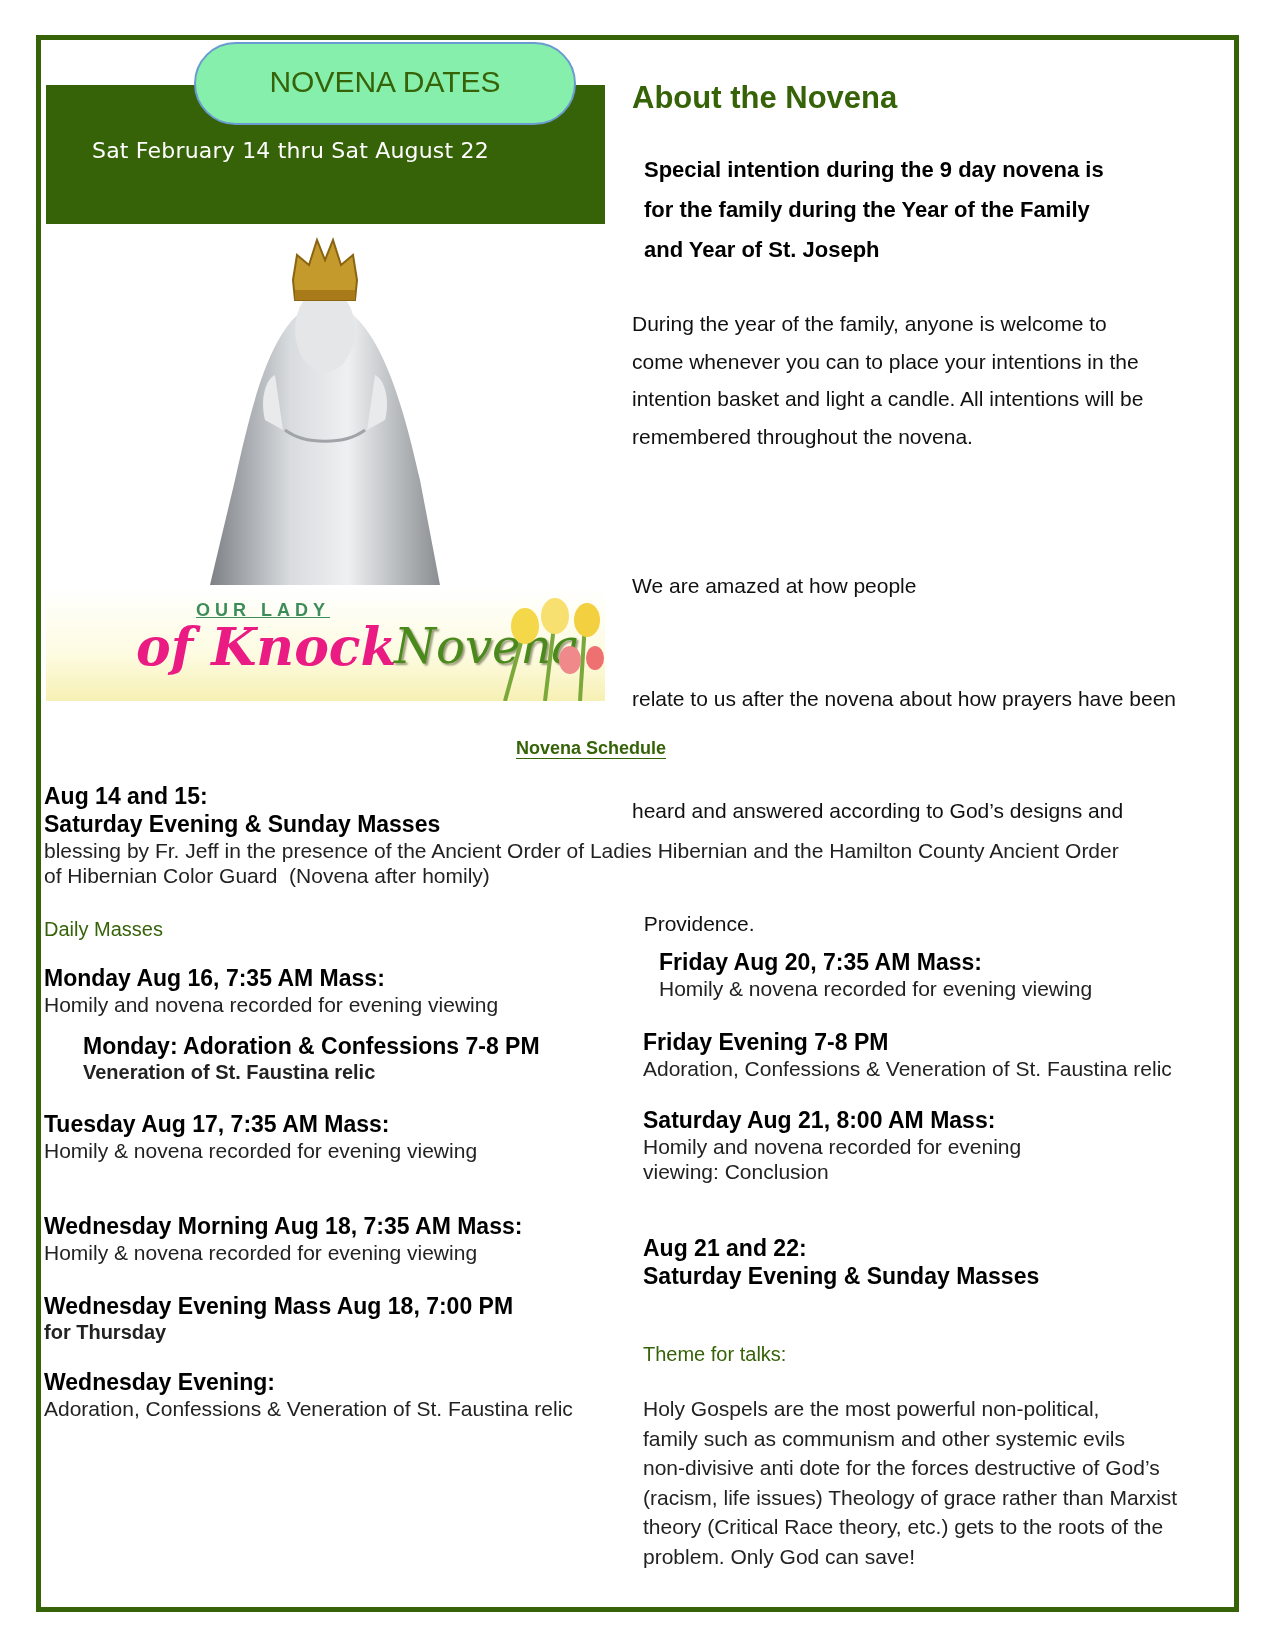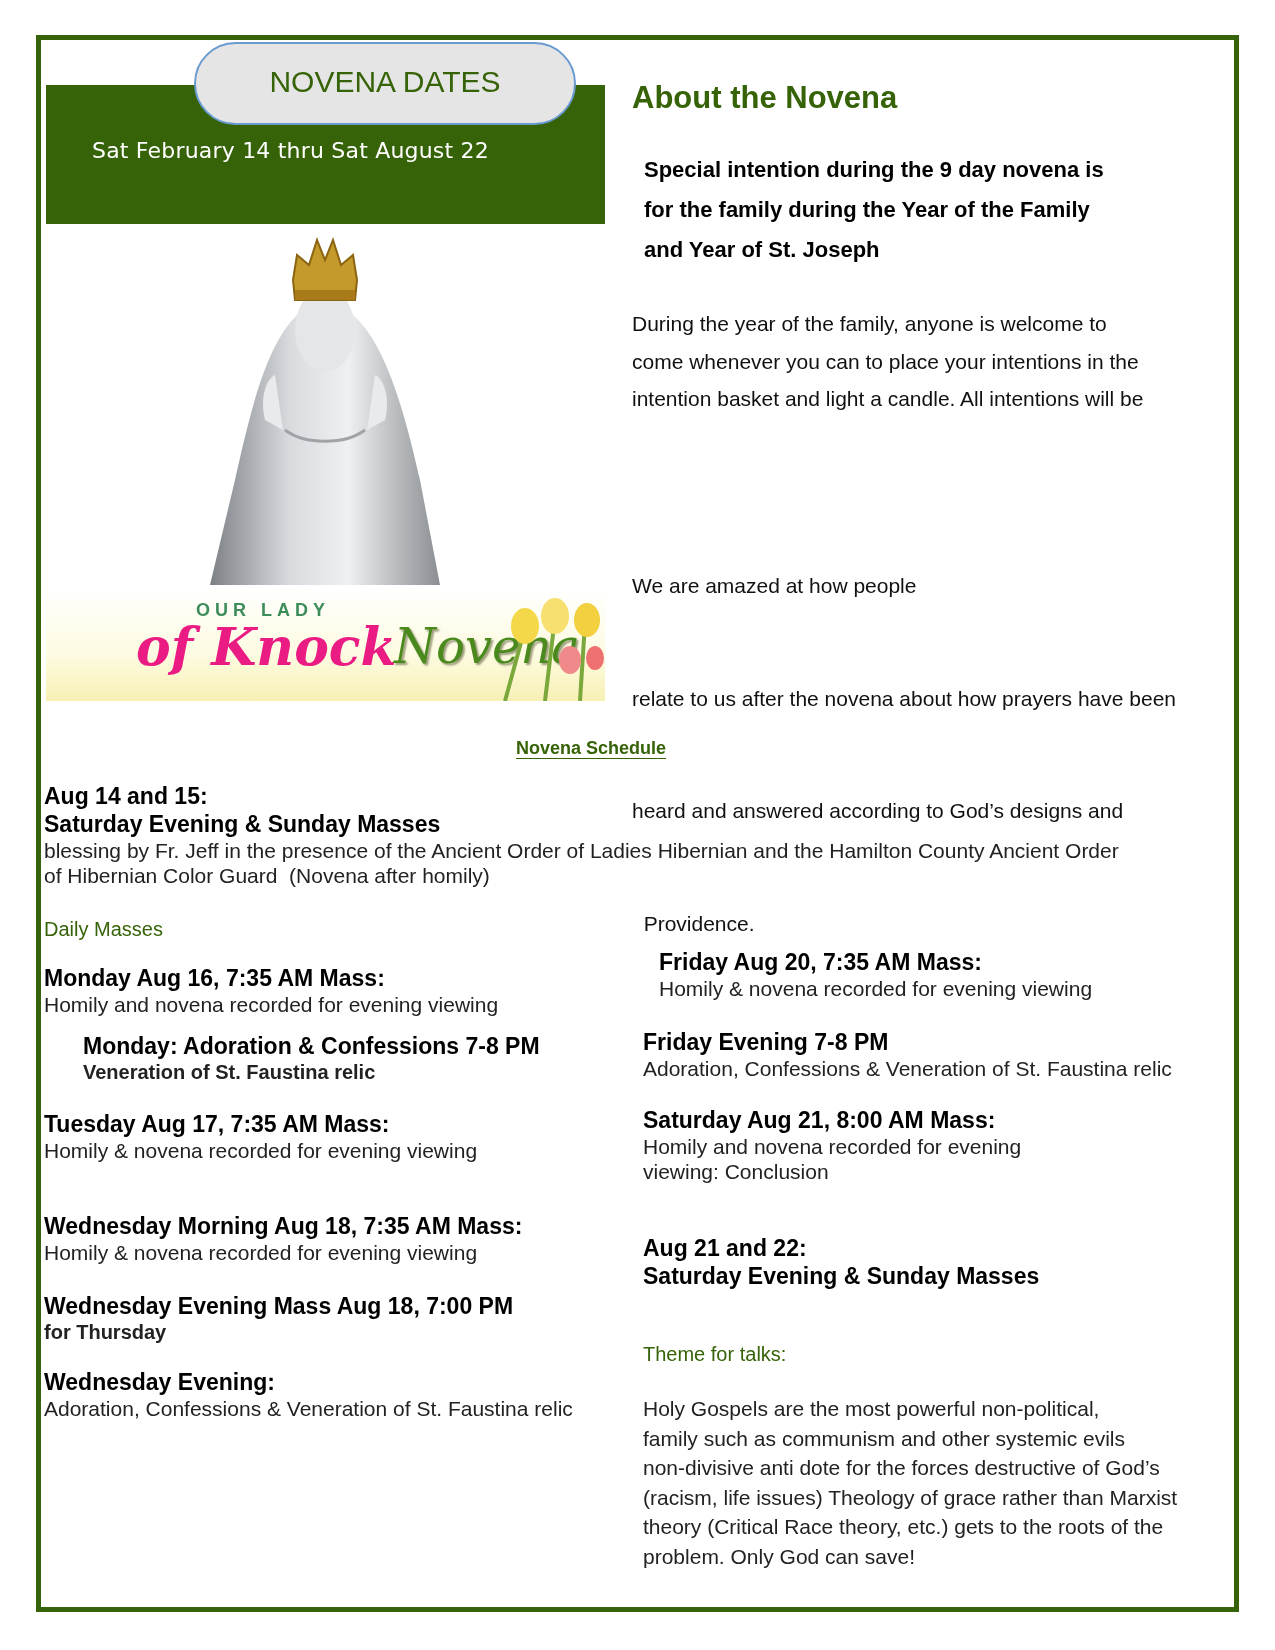--- a/index.html
+++ b/index.html
@@ -7,30 +7,30 @@
          font-family: "Liberation Sans", sans-serif; color: #000; }
   .frame { position: absolute; left: 36px; top: 35px; width: 1203px; height: 1577px;
            border: 5px solid #366308; box-sizing: border-box; }
   .abs { position: absolute; }
 
   
   .dates-box { position: absolute; left: 46px; top: 85px; width: 559px; height: 139px; background: #366308; }
   .dates-text { position: absolute; left: 92px; top: 138px; color: #ffffff;
                 font-family: "DejaVu Sans", sans-serif; font-size: 22px; letter-spacing: 0.2px; }
   .pill { position: absolute; left: 194px; top: 42px; width: 382px; height: 83px; box-sizing: border-box;
-          border: 2px solid #6a9bd0; border-radius: 42px; background: #e5e5e5;
+          border: 2px solid #6a9bd0; border-radius: 42px; background: #86efac;
           display: flex; align-items: center; justify-content: center; }
   .pill span { color: #366308; font-size: 30px; margin-top: -4px; }
 
   
   .statue { position: absolute; left: 205px; top: 230px; width: 240px; height: 355px; }
   .banner { position: absolute; left: 46px; top: 588px; width: 559px; height: 113px; overflow: hidden;
             background: linear-gradient(180deg, #ffffff 0%, #fdfbe0 60%, #f7f0b4 100%); }
   .banner .our-lady { position: absolute; left: 150px; top: 12px; color: #3c8d5a; font-weight: bold;
-                      font-size: 18px; letter-spacing: 5px; }
+                      font-size: 18px; letter-spacing: 5px; text-decoration: underline; }
   .banner .knock { position: absolute; left: 90px; top: 28px; color: #ea1c84;
                    font-family: "DejaVu Serif", serif; font-style: italic; font-weight: bold; font-size: 52px; }
   .banner .novena-word { position: absolute; left: 348px; top: 30px; color: #4a8a1c;
                          font-family: "DejaVu Serif", serif; font-style: italic; font-size: 48px;
                          text-shadow: 2px 2px 2px #9a9a7a; }
   .banner .flowers { position: absolute; right: 0; top: 0; width: 120px; height: 113px; }
 
   
   .about-title { left: 632px; top: 80px; color: #366308; font-weight: bold; font-size: 31px; }
   .about-bold { left: 632px; top: 150px; font-weight: bold; font-size: 22px; line-height: 40px; margin-left: 12px; }
@@ -93,20 +93,21 @@
 <div class="abs about-title">About the Novena</div>
 <div class="abs about-bold">
   <div>Special intention during the 9 day novena is</div>
   <div>for the family during the Year of the Family</div>
   <div>and Year of St. Joseph</div>
 </div>
 <div class="abs about-p" style="top:305px;">
   <div>During the year of the family, anyone is welcome to</div>
   <div>come whenever you can to place your intentions in the</div>
   <div>intention basket and light a candle. All intentions will be</div>
+  <div>remembered throughout the novena.</div>
 </div>
 <div class="abs about-p" style="top:492px; white-space:pre;">
   <div>We are amazed at how people</div>
   <div>relate to us after the novena about how prayers have been</div>
   <div>heard and answered according to God’s designs and</div>
   <div>  Providence.</div>
 </div>
 
 <div class="abs sched-title">Novena Schedule</div>
 

